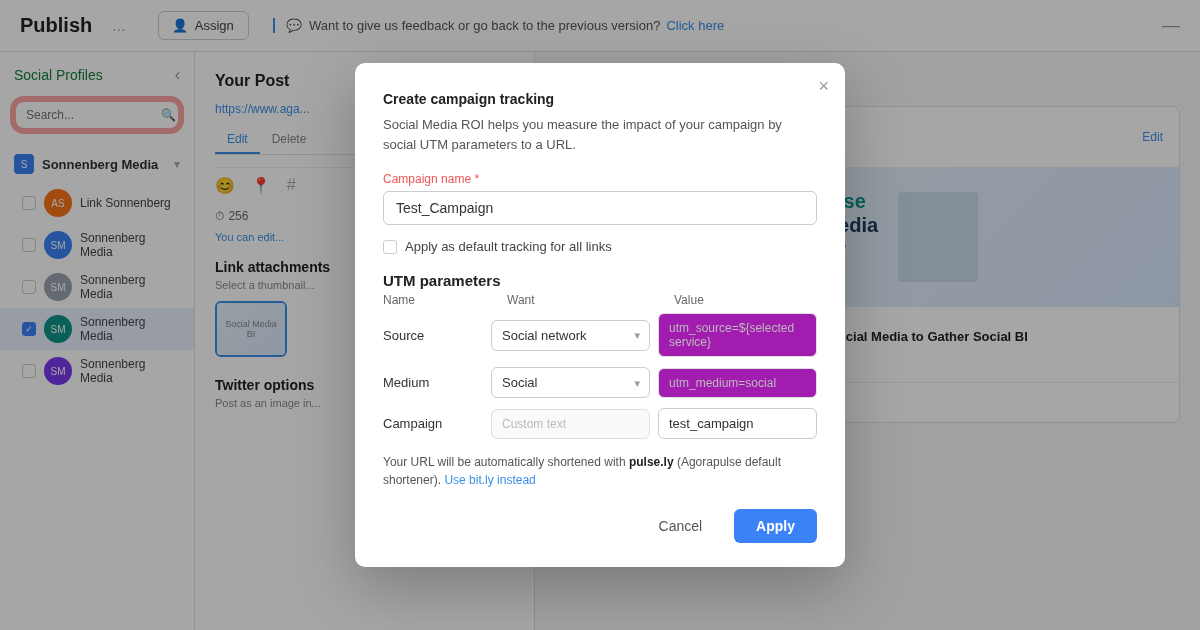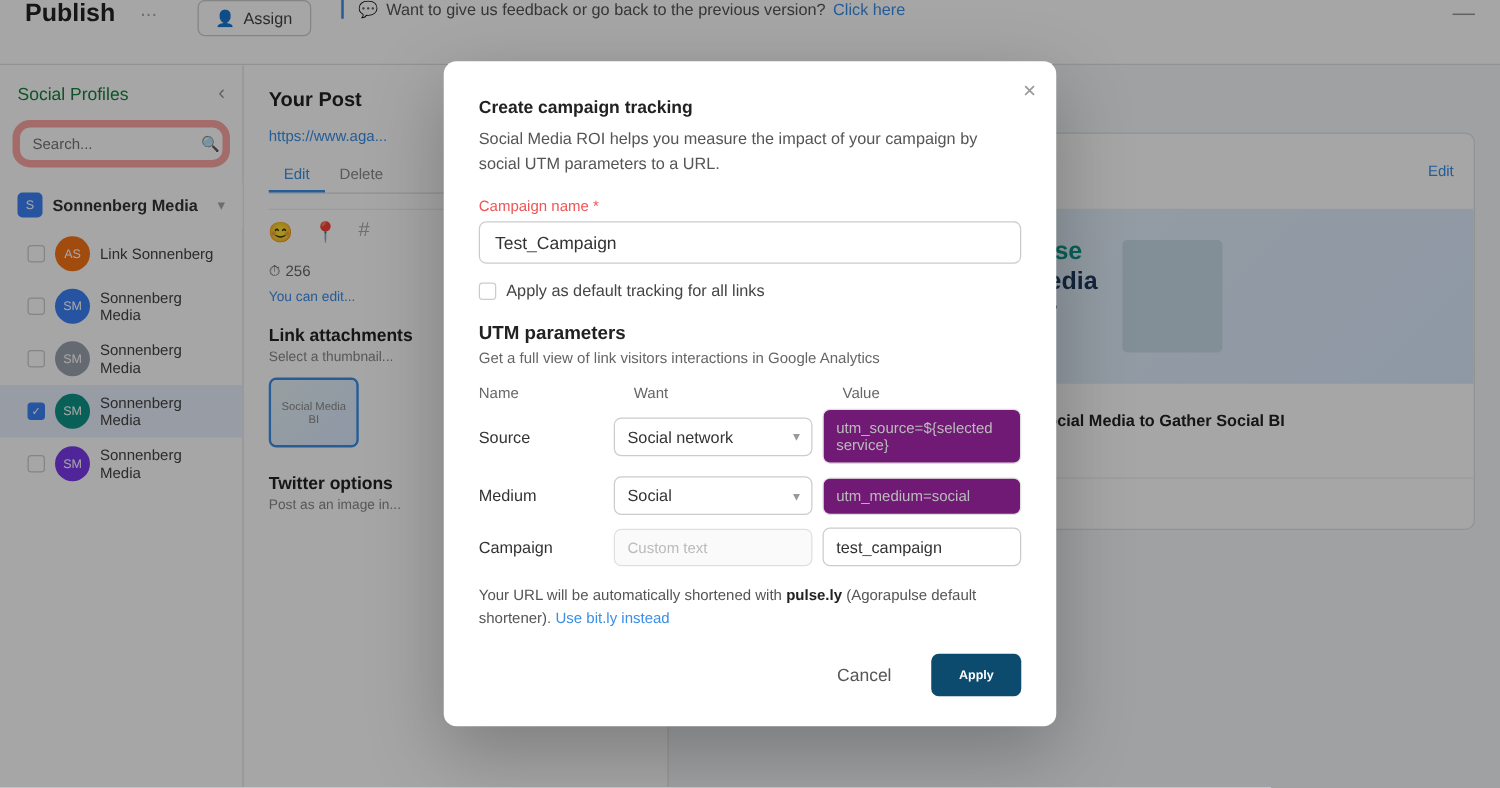--- a/index.html
+++ b/index.html
@@ -1,19 +1,19 @@
 <!DOCTYPE html>
 <html><head>
   <meta charset="utf-8">
   <style>
     * { box-sizing: border-box; margin: 0; padding: 0; }
     body { font-family: -apple-system, BlinkMacSystemFont, 'Segoe UI', sans-serif; background: #f0f2f5; width: 1200px; height: 630px; overflow: hidden; position: relative; }
 
     
-    .topbar { display: flex; align-items: flex-start; background: #fff; height: 52px; padding: 0 20px; border-bottom: 1px solid #e0e0e0; gap: 16px; }
+    .topbar { display: flex; align-items: center; background: #fff; height: 52px; padding: 0 20px; border-bottom: 1px solid #e0e0e0; gap: 16px; }
     .topbar-title { font-size: 20px; font-weight: 700; color: #222; flex-shrink: 0; }
     .topbar-dots { color: #aaa; font-size: 16px; margin-left: 4px; }
     .topbar-assign-btn { display: flex; align-items: center; gap: 6px; border: 1px solid #ccc; border-radius: 6px; padding: 6px 14px; font-size: 13px; color: #444; cursor: pointer; background: #fff; margin-left: 16px; }
     .topbar-feedback { display: flex; align-items: center; gap: 6px; font-size: 13px; color: #555; margin-left: 8px; border-left: 2px solid #3b8fe8; padding-left: 12px; }
     .topbar-feedback a { color: #3b8fe8; text-decoration: none; }
     .topbar-spacer { flex: 1; }
     .topbar-minimize { font-size: 18px; color: #999; cursor: pointer; }
 
     
     .main-layout { display: flex; height: calc(630px - 52px); }
@@ -103,29 +103,29 @@
     .utm-title { font-size: 15px; font-weight: 700; color: #222; margin-bottom: 4px; }
     .utm-desc { font-size: 12px; color: #666; margin-bottom: 14px; }
     .utm-table-header { display: grid; grid-template-columns: 100px 1fr 1fr; gap: 24px; margin-bottom: 6px; }
     .utm-table-header span { font-size: 12px; color: #666; font-weight: 500; }
     .utm-row { display: grid; grid-template-columns: 100px 1fr 1fr; gap: 8px; align-items: center; margin-bottom: 10px; }
     .utm-row-label { font-size: 13px; color: #333; }
     .utm-select { width: 100%; border: 1px solid #ccc; border-radius: 6px; padding: 7px 10px; font-size: 13px; color: #333; background: #fff; appearance: none; outline: none; cursor: pointer; display: flex; align-items: center; justify-content: space-between; }
     .select-wrapper { position: relative; }
     .select-wrapper::after { content: '▾'; position: absolute; right: 10px; top: 50%; transform: translateY(-50%); color: #999; font-size: 11px; pointer-events: none; }
     .select-wrapper select { width: 100%; border: 1px solid #ccc; border-radius: 6px; padding: 7px 28px 7px 10px; font-size: 13px; color: #333; background: #fff; appearance: none; outline: none; cursor: pointer; }
-    .utm-placeholder { width: 100%; border: 1px solid #e0e0e0; border-radius: 6px; padding: 7px 10px; font-size: 12px; color: #bbb; background: #701a75; }
+    .utm-placeholder { width: 100%; border: 1px solid #e0e0e0; border-radius: 6px; padding: 7px 10px; font-size: 12px; color: #bbb; background: #a21caf; }
     .utm-value-input { width: 100%; border: 1px solid #ccc; border-radius: 6px; padding: 7px 10px; font-size: 13px; color: #333; background: #fff; outline: none; }
     .utm-custom-input { width: 100%; border: 1px solid #e0e0e0; border-radius: 6px; padding: 7px 10px; font-size: 12px; color: #bbb; background: #fafafa; }
     .modal-url-note { font-size: 12px; color: #555; margin-top: 6px; margin-bottom: 20px; line-height: 1.5; }
     .modal-url-note strong { font-weight: 700; color: #222; }
     .modal-url-note a { color: #3b8fe8; text-decoration: none; }
     .modal-footer { display: flex; justify-content: flex-end; gap: 10px; }
     .btn-cancel { padding: 9px 22px; border: none; background: none; font-size: 14px; color: #555; cursor: pointer; border-radius: 6px; }
-    .btn-apply { padding: 9px 22px; background: #0c4a6e; color: #fff; border: none; border-radius: 6px; font-size: 10px; font-weight: 600; cursor: pointer; }
+    .btn-apply { padding: 9px 22px; background: #3b82f6; color: #fff; border: none; border-radius: 6px; font-size: 14px; font-weight: 600; cursor: pointer; }
   </style>
 </head>
 <body>
 
 <div class="topbar">
   <span class="topbar-title">Publish</span>
   <span class="topbar-dots">...</span>
   <button class="topbar-assign-btn">
     <span>👤</span>
     <span>Assign</span>
@@ -276,21 +276,20 @@
       <input class="form-input" type="text" value="Test_Campaign" style="">
     </div>
 
     <div class="checkbox-row">
       <div class="checkbox-box"></div>
       <span class="checkbox-label">Apply as default tracking for all links</span>
     </div>
 
     <div class="utm-section">
       <div class="utm-title">UTM parameters</div>
-      <div class="utm-desc">Get a full view of link visitors interactions in Google Analytics</div>
 
       <div class="utm-table-header">
         <span>Name</span>
         <span>Want</span>
         <span>Value</span>
       </div>
 
       <div class="utm-row">
         <span class="utm-row-label">Source</span>
         <div class="select-wrapper">

